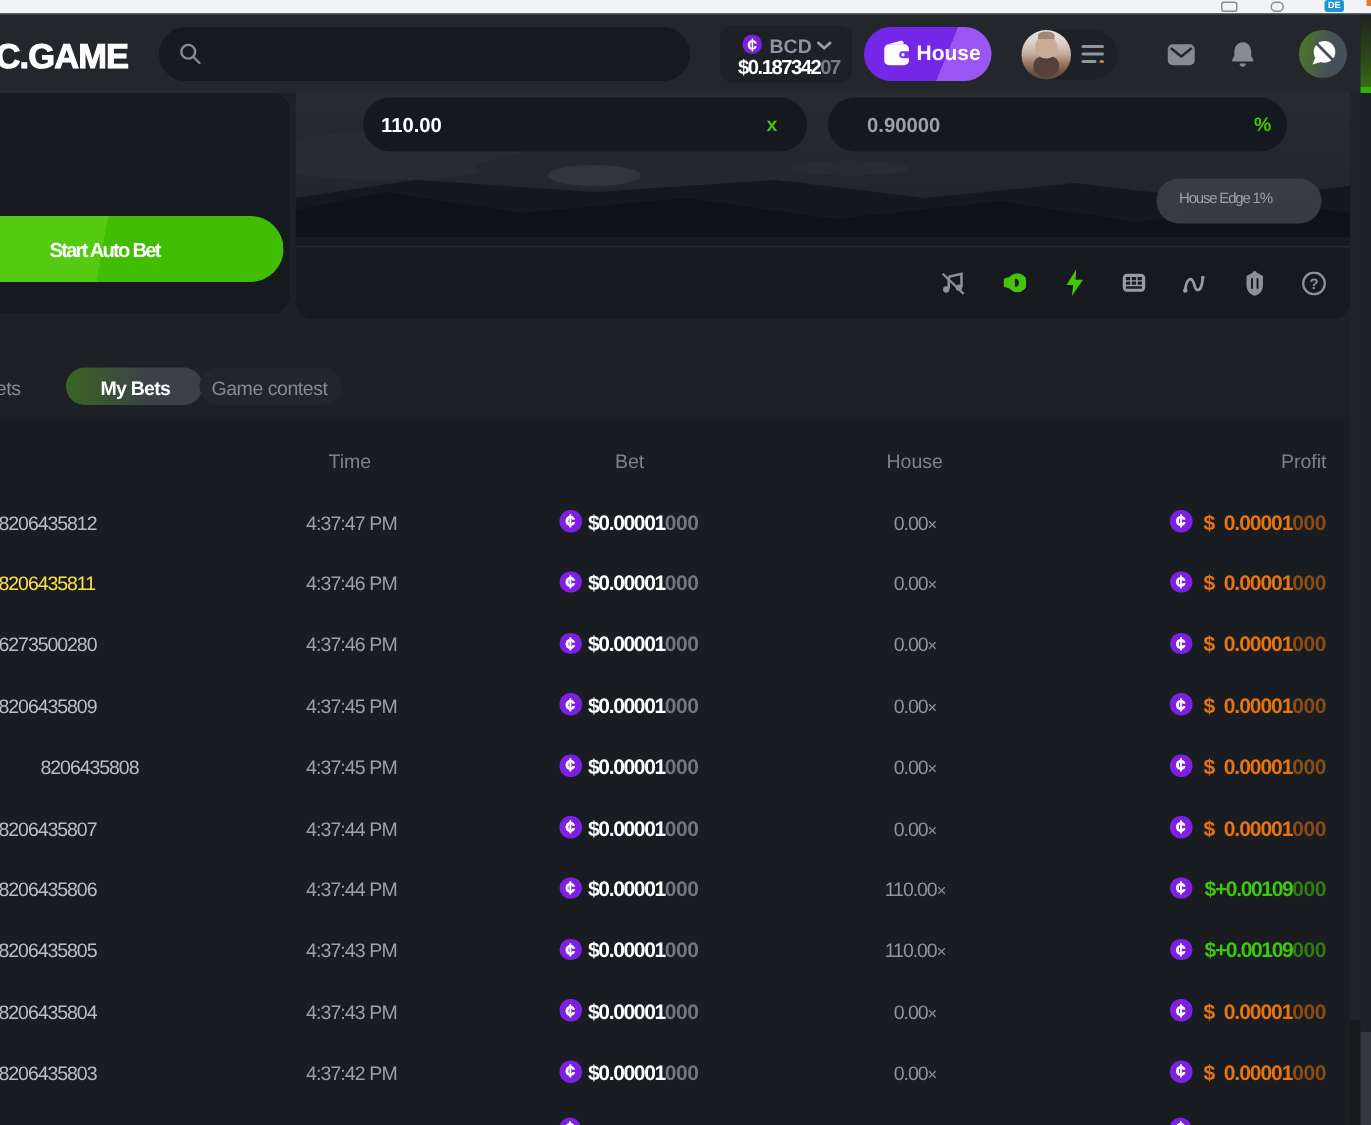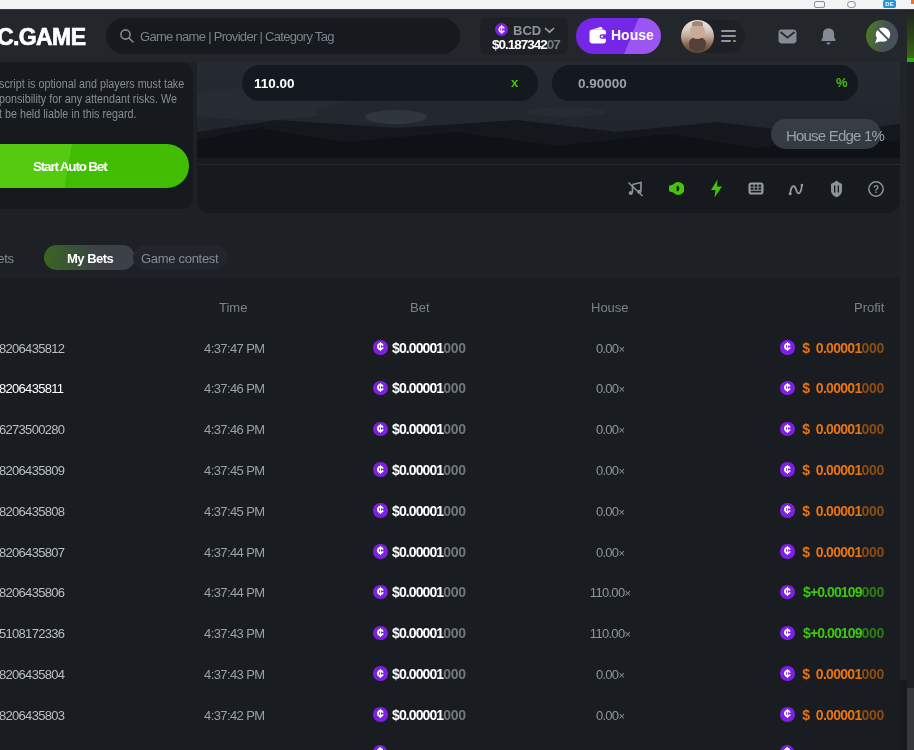--- a/index.html
+++ b/index.html
@@ -24,21 +24,20 @@
   <div class="abs" style="left:0;top:9px;width:914px;height:1px;background:#3a3d42;"></div>
 
   <div class="abs" style="left:0;top:10px;width:914px;height:52px;background:#23272c;"></div>
   <div class="abs nowrap" style="left:-19px;top:24px;font-size:23px;font-weight:bold;color:#ffffff;letter-spacing:-0.6px;-webkit-text-stroke:0.7px #fff;">BC.GAME</div>
 
   <div class="abs" style="left:106px;top:18px;width:354px;height:36px;border-radius:18px;background:#16191e;"></div>
   <svg class="abs" style="left:119px;top:28px;" width="16" height="16" viewBox="0 0 16 16">
     <circle cx="6.5" cy="6.5" r="4.6" fill="none" stroke="#828992" stroke-width="1.6"></circle>
     <line x1="10" y1="10" x2="14" y2="14" stroke="#828992" stroke-width="1.6" stroke-linecap="round"></line>
   </svg>
-  <div class="abs nowrap" style="left:140px;top:29px;font-size:13px;color:#7b828b;letter-spacing:-0.7px;">Game name | Provider | Category Tag</div>
 
   <div class="abs" style="left:480px;top:17px;width:88px;height:38px;border-radius:8px;background:#1d2126;"></div>
   <div class="abs coin" style="left:495px;top:23px;width:13px;height:13px;"></div>
   <div class="abs nowrap" style="left:513px;top:23px;font-size:13px;font-weight:bold;color:#8d949d;">BCD</div>
   <svg class="abs" style="left:544px;top:27px;" width="11" height="7" viewBox="0 0 11 7">
       <path d="M1.5 1.5 L5.5 5.2 L9.5 1.5" fill="none" stroke="#9aa1a8" stroke-width="1.7" stroke-linecap="round" stroke-linejoin="round"></path>
     </svg>
   <div class="abs nowrap" style="left:492px;top:37px;font-size:13.5px;font-weight:bold;color:#ffffff;letter-spacing:-1px;">$0.187342<span style="color:#767d86;">07</span></div>
 
   <div class="abs" style="left:576px;top:18px;width:85px;height:36px;border-radius:18px;background:linear-gradient(112deg,#7527e8 63%,#9a55f3 63%);"></div>
@@ -73,25 +72,20 @@
 
   <div class="abs" style="left:866px;top:20px;width:32px;height:32px;border-radius:50%;background:linear-gradient(100deg,#4e7c1e 0%,#475059 62%);overflow:hidden;">
     <svg class="abs" style="left:7px;top:6px;" width="19" height="19" viewBox="0 0 19 19">
       <circle cx="10" cy="8.6" r="7.2" fill="#fff"></circle>
       <path d="M4.6 10.5 L2 17 L9.5 14.8 z" fill="#fff"></path>
       <line x1="3.9" y1="2.2" x2="15.8" y2="14.2" stroke="#475059" stroke-width="1.9"></line>
     </svg>
   </div>
 
   <div class="abs" style="left:0;top:62px;width:193px;height:147px;background:#16191e;border-radius:0 12px 12px 0;"></div>
-  <div class="abs" style="left:-1px;top:77px;font-size:12.5px;color:#878e97;line-height:15.2px;">
-    <div class="nowrap" style="transform:scaleX(0.86);transform-origin:0 0;">script is optional and players must take</div>
-    <div class="nowrap" style="transform:scaleX(0.86);transform-origin:0 0;">ponsibility for any attendant risks. We</div>
-    <div class="nowrap" style="transform:scaleX(0.86);transform-origin:0 0;">t be held liable in this regard.</div>
-  </div>
   <div class="abs" style="left:-30px;top:144px;width:219px;height:44px;border-radius:22px;background:linear-gradient(100deg,#54ca10 45%,#41bd04 45%);"></div>
   <div class="abs nowrap" style="left:33px;top:159px;font-size:13.5px;font-weight:bold;color:#fff;letter-spacing:-1.2px;">Start Auto Bet</div>
 
   <div class="abs" style="left:197px;top:62px;width:703px;height:151px;background:#22272d;border-radius:0 0 12px 12px;overflow:hidden;">
     <svg width="703" height="151" viewBox="0 0 703 151">
       <defs>
         <linearGradient id="sky" x1="0" y1="0" x2="0" y2="1">
           <stop offset="0" stop-color="#262b31"></stop>
             <stop offset="1" stop-color="#1f242a"></stop>
         </linearGradient>
@@ -103,21 +97,21 @@
       <ellipse cx="369" cy="50" rx="40" ry="5" fill="#272c33"></ellipse>
       <path d="M0 70 L80 58 L200 66 L320 58 L420 70 L520 60 L620 72 L703 62 L703 103 L0 103 Z" fill="#14181d"></path>
       <path d="M0 78 L60 66 L150 80 L260 70 L360 84 L470 72 L560 86 L660 74 L703 80 L703 103 L0 103 Z" fill="#0e1116"></path>
       <rect x="0" y="96" width="703" height="7" fill="#171b20"></rect>
       <rect x="0" y="102" width="703" height="49" fill="#16191e"></rect>
       <rect x="0" y="102" width="703" height="1" fill="#262b31"></rect>
     </svg>
   </div>
 
   <div class="abs" style="left:771px;top:119px;width:110px;height:30px;border-radius:15px;background:rgba(58,65,72,0.88);"></div>
-  <div class="abs nowrap" style="left:786px;top:127px;font-size:15px;color:#99a1a9;letter-spacing:-0.8px;">House Edge 1%</div>
+  <div class="abs nowrap" style="left:786px;top:127px;font-size:10px;color:#99a1a9;letter-spacing:-0.8px;">House Edge 1%</div>
 
   <div class="abs" style="left:242px;top:65px;width:296px;height:36px;border-radius:18px;background:#141920;"></div>
   <div class="abs nowrap" style="left:254px;top:76px;font-size:13.5px;font-weight:bold;color:#fff;">110.00</div>
   <div class="abs nowrap" style="left:511px;top:75px;font-size:13px;font-weight:bold;color:#45c40a;">x</div>
   <div class="abs" style="left:552px;top:65px;width:306px;height:36px;border-radius:18px;background:#141920;"></div>
   <div class="abs nowrap" style="left:578px;top:76px;font-size:13.5px;font-weight:bold;color:#9aa1a8;">0.90000</div>
   <div class="abs nowrap" style="left:836px;top:75px;font-size:13px;font-weight:bold;color:#45c40a;">%</div>
 
   <svg class="abs" style="left:627px;top:180px;" width="17" height="18" viewBox="0 0 17 18">
     <path d="M5.5 4.5 L14 2.5 V11.5" fill="none" stroke="#8a9199" stroke-width="1.7"></path>
@@ -179,21 +173,21 @@
     <div class="abs nowrap" style="left:204px;top:340.5px;width:60px;text-align:center;font-size:13px;color:#99a0a8;letter-spacing:-0.6px;">4:37:47 PM</div>
     <div class="abs coin" style="left: 373px; top: 340px; width: 14.5px; height: 14.5px; border-radius: 50%; background: rgb(125, 32, 227);">
         <div style="position:absolute;left:0;top:0;width:100%;height:100%;display:flex;align-items:center;justify-content:center;color:#fff;font-weight:bold;font-size:12px;">¢</div>
       </div>
     <div class="abs nowrap" style="left:392px;top:339.5px;font-size:14px;font-weight:bold;color:#fff;letter-spacing:-0.9px;">$0.00001<span style="color:#70767e;letter-spacing:-0.3px;">000</span></div>
     <div class="abs nowrap" style="left:560px;top:340.5px;width:100px;text-align:center;font-size:13px;color:#8e959d;letter-spacing:-0.7px;">0.00<span style="font-size:11px;">×</span></div>
     <div class="abs coin" style="left: 780px; top: 340px; width: 14.5px; height: 14.5px; border-radius: 50%; background: rgb(125, 32, 227);">
         <div style="position:absolute;left:0;top:0;width:100%;height:100%;display:flex;align-items:center;justify-content:center;color:#fff;font-weight:bold;font-size:12px;">¢</div>
       </div>
     <div class="abs nowrap" style="right:30px;top:339.5px;font-size:14px;font-weight:bold;letter-spacing:-0.9px;"><span style="color:#e87410;letter-spacing:-0.7px;">$&nbsp;&nbsp;0.00001</span><span style="color:#8a4c12;letter-spacing:-0.3px;">000</span></div>
-    <div class="abs nowrap" style="left:-1px;top:381.3px;font-size:13px;color:#ffffff;letter-spacing:-0.7px;">8206435811</div>
+    <div class="abs nowrap" style="left:-1px;top:381.3px;font-size:13px;color:#fde047;letter-spacing:-0.7px;">8206435811</div>
     <div class="abs nowrap" style="left:204px;top:381.3px;width:60px;text-align:center;font-size:13px;color:#99a0a8;letter-spacing:-0.6px;">4:37:46 PM</div>
     <div class="abs coin" style="left: 373px; top: 380.8px; width: 14.5px; height: 14.5px; border-radius: 50%; background: rgb(125, 32, 227);">
         <div style="position:absolute;left:0;top:0;width:100%;height:100%;display:flex;align-items:center;justify-content:center;color:#fff;font-weight:bold;font-size:12px;">¢</div>
       </div>
     <div class="abs nowrap" style="left:392px;top:380.3px;font-size:14px;font-weight:bold;color:#fff;letter-spacing:-0.9px;">$0.00001<span style="color:#70767e;letter-spacing:-0.3px;">000</span></div>
     <div class="abs nowrap" style="left:560px;top:381.3px;width:100px;text-align:center;font-size:13px;color:#8e959d;letter-spacing:-0.7px;">0.00<span style="font-size:11px;">×</span></div>
     <div class="abs coin" style="left: 780px; top: 380.8px; width: 14.5px; height: 14.5px; border-radius: 50%; background: rgb(125, 32, 227);">
         <div style="position:absolute;left:0;top:0;width:100%;height:100%;display:flex;align-items:center;justify-content:center;color:#fff;font-weight:bold;font-size:12px;">¢</div>
       </div>
     <div class="abs nowrap" style="right:30px;top:380.3px;font-size:14px;font-weight:bold;letter-spacing:-0.9px;"><span style="color:#e87410;letter-spacing:-0.7px;">$&nbsp;&nbsp;0.00001</span><span style="color:#8a4c12;letter-spacing:-0.3px;">000</span></div>
@@ -212,21 +206,21 @@
     <div class="abs nowrap" style="left:204px;top:462.9px;width:60px;text-align:center;font-size:13px;color:#99a0a8;letter-spacing:-0.6px;">4:37:45 PM</div>
     <div class="abs coin" style="left: 373px; top: 462.4px; width: 14.5px; height: 14.5px; border-radius: 50%; background: rgb(125, 32, 227);">
         <div style="position:absolute;left:0;top:0;width:100%;height:100%;display:flex;align-items:center;justify-content:center;color:#fff;font-weight:bold;font-size:12px;">¢</div>
       </div>
     <div class="abs nowrap" style="left:392px;top:461.9px;font-size:14px;font-weight:bold;color:#fff;letter-spacing:-0.9px;">$0.00001<span style="color:#70767e;letter-spacing:-0.3px;">000</span></div>
     <div class="abs nowrap" style="left:560px;top:462.9px;width:100px;text-align:center;font-size:13px;color:#8e959d;letter-spacing:-0.7px;">0.00<span style="font-size:11px;">×</span></div>
     <div class="abs coin" style="left: 780px; top: 462.4px; width: 14.5px; height: 14.5px; border-radius: 50%; background: rgb(125, 32, 227);">
         <div style="position:absolute;left:0;top:0;width:100%;height:100%;display:flex;align-items:center;justify-content:center;color:#fff;font-weight:bold;font-size:12px;">¢</div>
       </div>
     <div class="abs nowrap" style="right:30px;top:461.9px;font-size:14px;font-weight:bold;letter-spacing:-0.9px;"><span style="color:#e87410;letter-spacing:-0.7px;">$&nbsp;&nbsp;0.00001</span><span style="color:#8a4c12;letter-spacing:-0.3px;">000</span></div>
-    <div class="abs nowrap" style="left:-1px;top:503.7px;font-size:13px;color:#b9bec5;letter-spacing:-0.7px;">8206435808</div>
+    <div class="abs nowrap" style="left:-1px;top:503.7px;font-size:13px;color:#b9bec5;letter-spacing:-0.7px;padding-left:28px;">8206435808</div>
     <div class="abs nowrap" style="left:204px;top:503.7px;width:60px;text-align:center;font-size:13px;color:#99a0a8;letter-spacing:-0.6px;">4:37:45 PM</div>
     <div class="abs coin" style="left: 373px; top: 503.2px; width: 14.5px; height: 14.5px; border-radius: 50%; background: rgb(125, 32, 227);">
         <div style="position:absolute;left:0;top:0;width:100%;height:100%;display:flex;align-items:center;justify-content:center;color:#fff;font-weight:bold;font-size:12px;">¢</div>
       </div>
     <div class="abs nowrap" style="left:392px;top:502.7px;font-size:14px;font-weight:bold;color:#fff;letter-spacing:-0.9px;">$0.00001<span style="color:#70767e;letter-spacing:-0.3px;">000</span></div>
     <div class="abs nowrap" style="left:560px;top:503.7px;width:100px;text-align:center;font-size:13px;color:#8e959d;letter-spacing:-0.7px;">0.00<span style="font-size:11px;">×</span></div>
     <div class="abs coin" style="left: 780px; top: 503.2px; width: 14.5px; height: 14.5px; border-radius: 50%; background: rgb(125, 32, 227);">
         <div style="position:absolute;left:0;top:0;width:100%;height:100%;display:flex;align-items:center;justify-content:center;color:#fff;font-weight:bold;font-size:12px;">¢</div>
       </div>
     <div class="abs nowrap" style="right:30px;top:502.7px;font-size:14px;font-weight:bold;letter-spacing:-0.9px;"><span style="color:#e87410;letter-spacing:-0.7px;">$&nbsp;&nbsp;0.00001</span><span style="color:#8a4c12;letter-spacing:-0.3px;">000</span></div>
@@ -245,21 +239,21 @@
     <div class="abs nowrap" style="left:204px;top:585.3px;width:60px;text-align:center;font-size:13px;color:#99a0a8;letter-spacing:-0.6px;">4:37:44 PM</div>
     <div class="abs coin" style="left: 373px; top: 584.8px; width: 14.5px; height: 14.5px; border-radius: 50%; background: rgb(125, 32, 227);">
         <div style="position:absolute;left:0;top:0;width:100%;height:100%;display:flex;align-items:center;justify-content:center;color:#fff;font-weight:bold;font-size:12px;">¢</div>
       </div>
     <div class="abs nowrap" style="left:392px;top:584.3px;font-size:14px;font-weight:bold;color:#fff;letter-spacing:-0.9px;">$0.00001<span style="color:#70767e;letter-spacing:-0.3px;">000</span></div>
     <div class="abs nowrap" style="left:560px;top:585.3px;width:100px;text-align:center;font-size:13px;color:#8e959d;letter-spacing:-0.7px;">110.00<span style="font-size:11px;">×</span></div>
     <div class="abs coin" style="left: 780px; top: 584.8px; width: 14.5px; height: 14.5px; border-radius: 50%; background: rgb(125, 32, 227);">
         <div style="position:absolute;left:0;top:0;width:100%;height:100%;display:flex;align-items:center;justify-content:center;color:#fff;font-weight:bold;font-size:12px;">¢</div>
       </div>
     <div class="abs nowrap" style="right:30px;top:584.3px;font-size:14px;font-weight:bold;letter-spacing:-0.9px;"><span style="color:#3ec70d;">$+0.00109</span><span style="color:#2f7d12;letter-spacing:-0.3px;">000</span></div>
-    <div class="abs nowrap" style="left:-1px;top:626.0999999999999px;font-size:13px;color:#b9bec5;letter-spacing:-0.7px;">5108172336</div>
+    <div class="abs nowrap" style="left:-1px;top:626.0999999999999px;font-size:13px;color:#b9bec5;letter-spacing:-0.7px;">8206435805</div>
     <div class="abs nowrap" style="left:204px;top:626.0999999999999px;width:60px;text-align:center;font-size:13px;color:#99a0a8;letter-spacing:-0.6px;">4:37:43 PM</div>
     <div class="abs coin" style="left: 373px; top: 625.6px; width: 14.5px; height: 14.5px; border-radius: 50%; background: rgb(125, 32, 227);">
         <div style="position:absolute;left:0;top:0;width:100%;height:100%;display:flex;align-items:center;justify-content:center;color:#fff;font-weight:bold;font-size:12px;">¢</div>
       </div>
     <div class="abs nowrap" style="left:392px;top:625.0999999999999px;font-size:14px;font-weight:bold;color:#fff;letter-spacing:-0.9px;">$0.00001<span style="color:#70767e;letter-spacing:-0.3px;">000</span></div>
     <div class="abs nowrap" style="left:560px;top:626.0999999999999px;width:100px;text-align:center;font-size:13px;color:#8e959d;letter-spacing:-0.7px;">110.00<span style="font-size:11px;">×</span></div>
     <div class="abs coin" style="left: 780px; top: 625.6px; width: 14.5px; height: 14.5px; border-radius: 50%; background: rgb(125, 32, 227);">
         <div style="position:absolute;left:0;top:0;width:100%;height:100%;display:flex;align-items:center;justify-content:center;color:#fff;font-weight:bold;font-size:12px;">¢</div>
       </div>
     <div class="abs nowrap" style="right:30px;top:625.0999999999999px;font-size:14px;font-weight:bold;letter-spacing:-0.9px;"><span style="color:#3ec70d;">$+0.00109</span><span style="color:#2f7d12;letter-spacing:-0.3px;">000</span></div>

